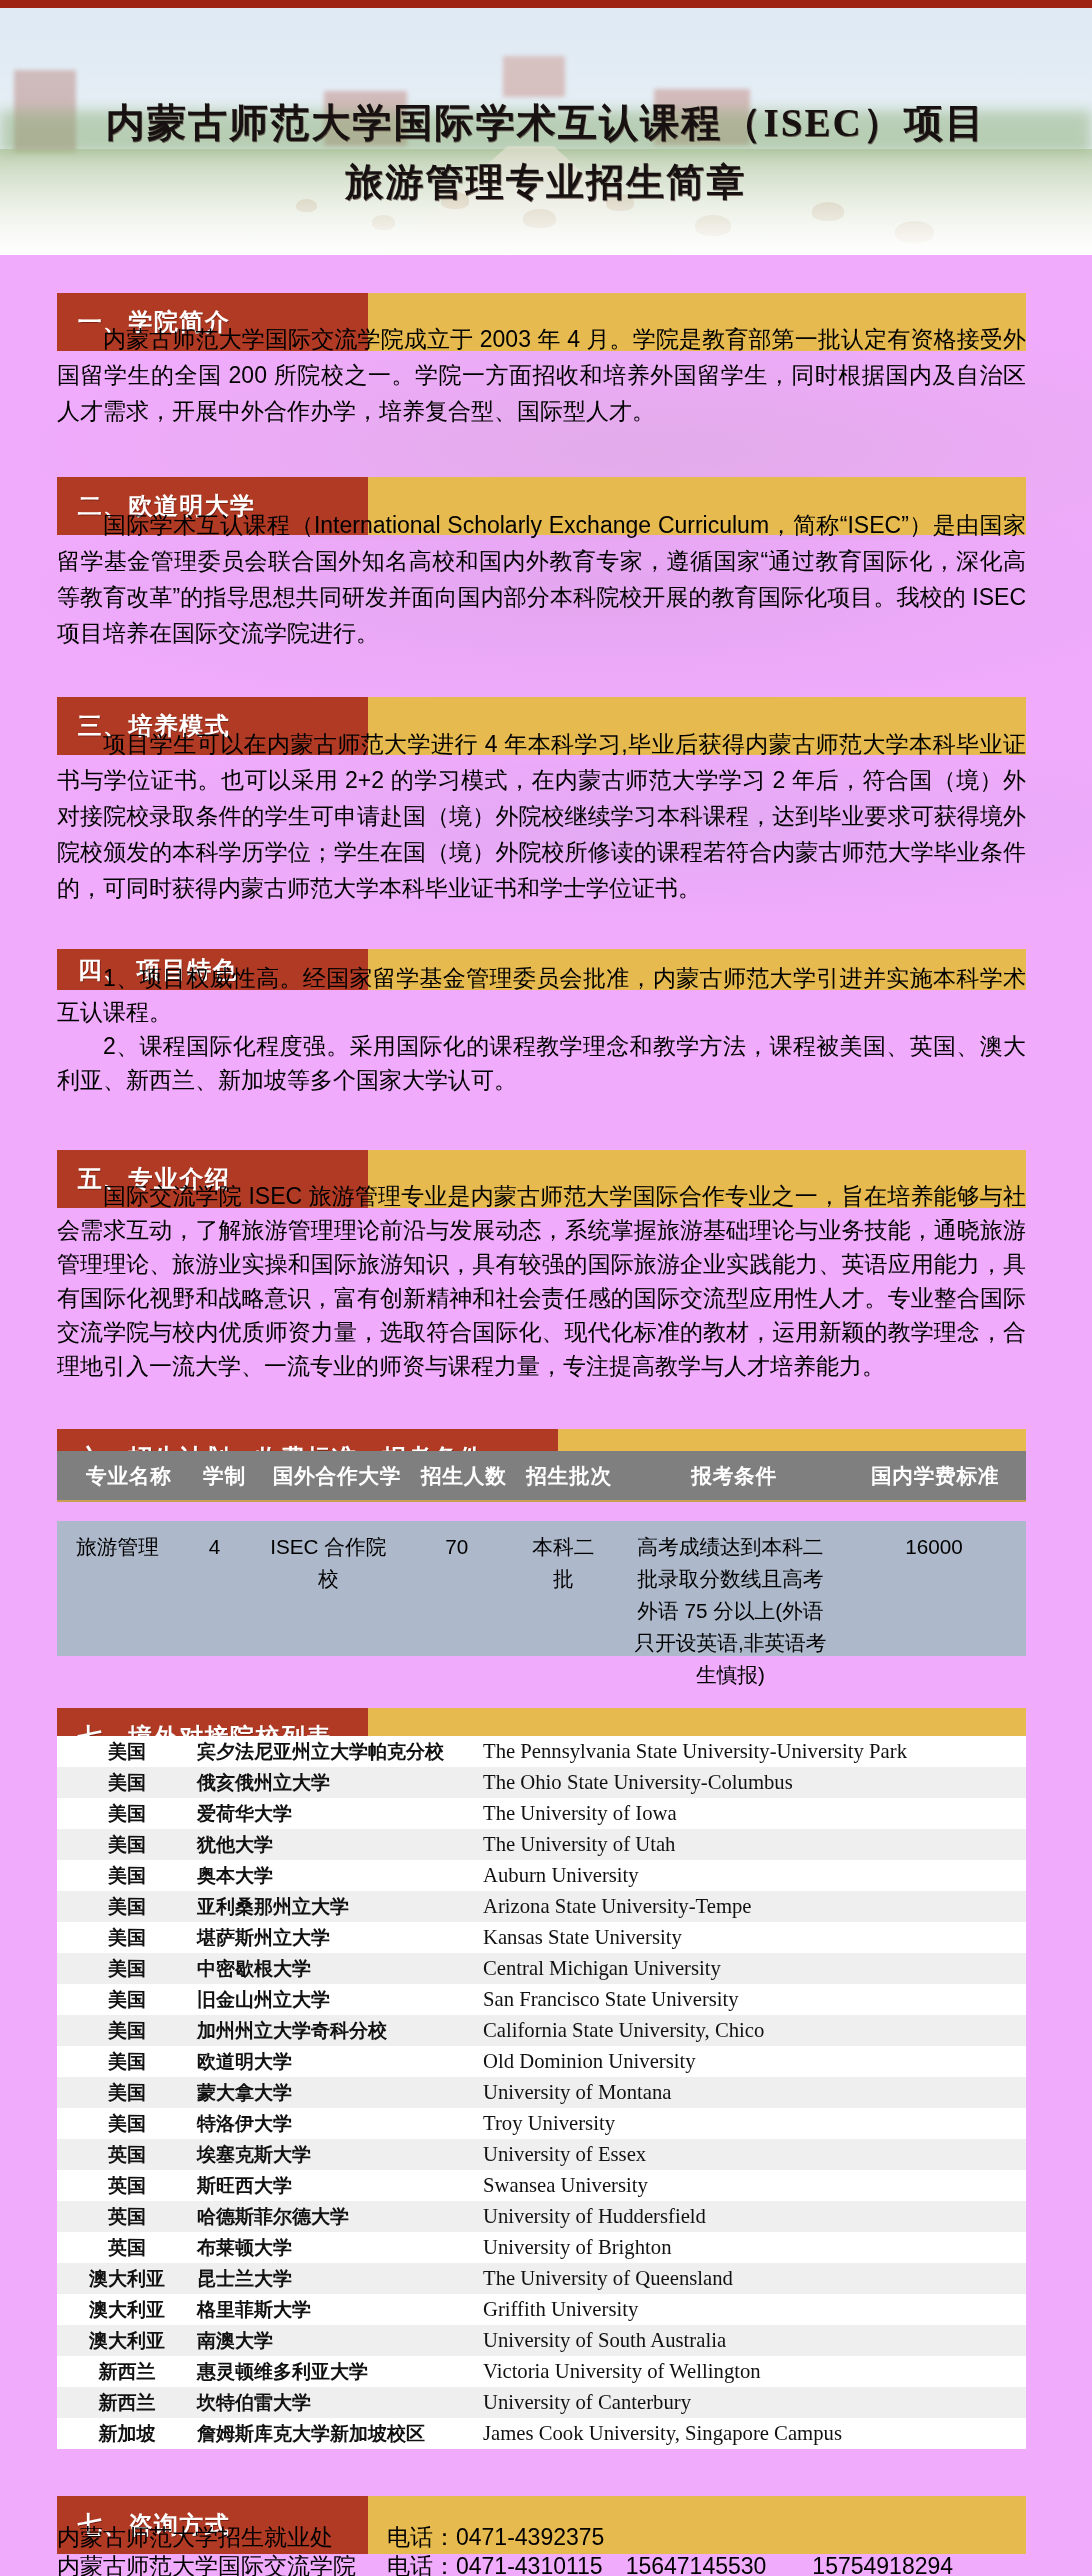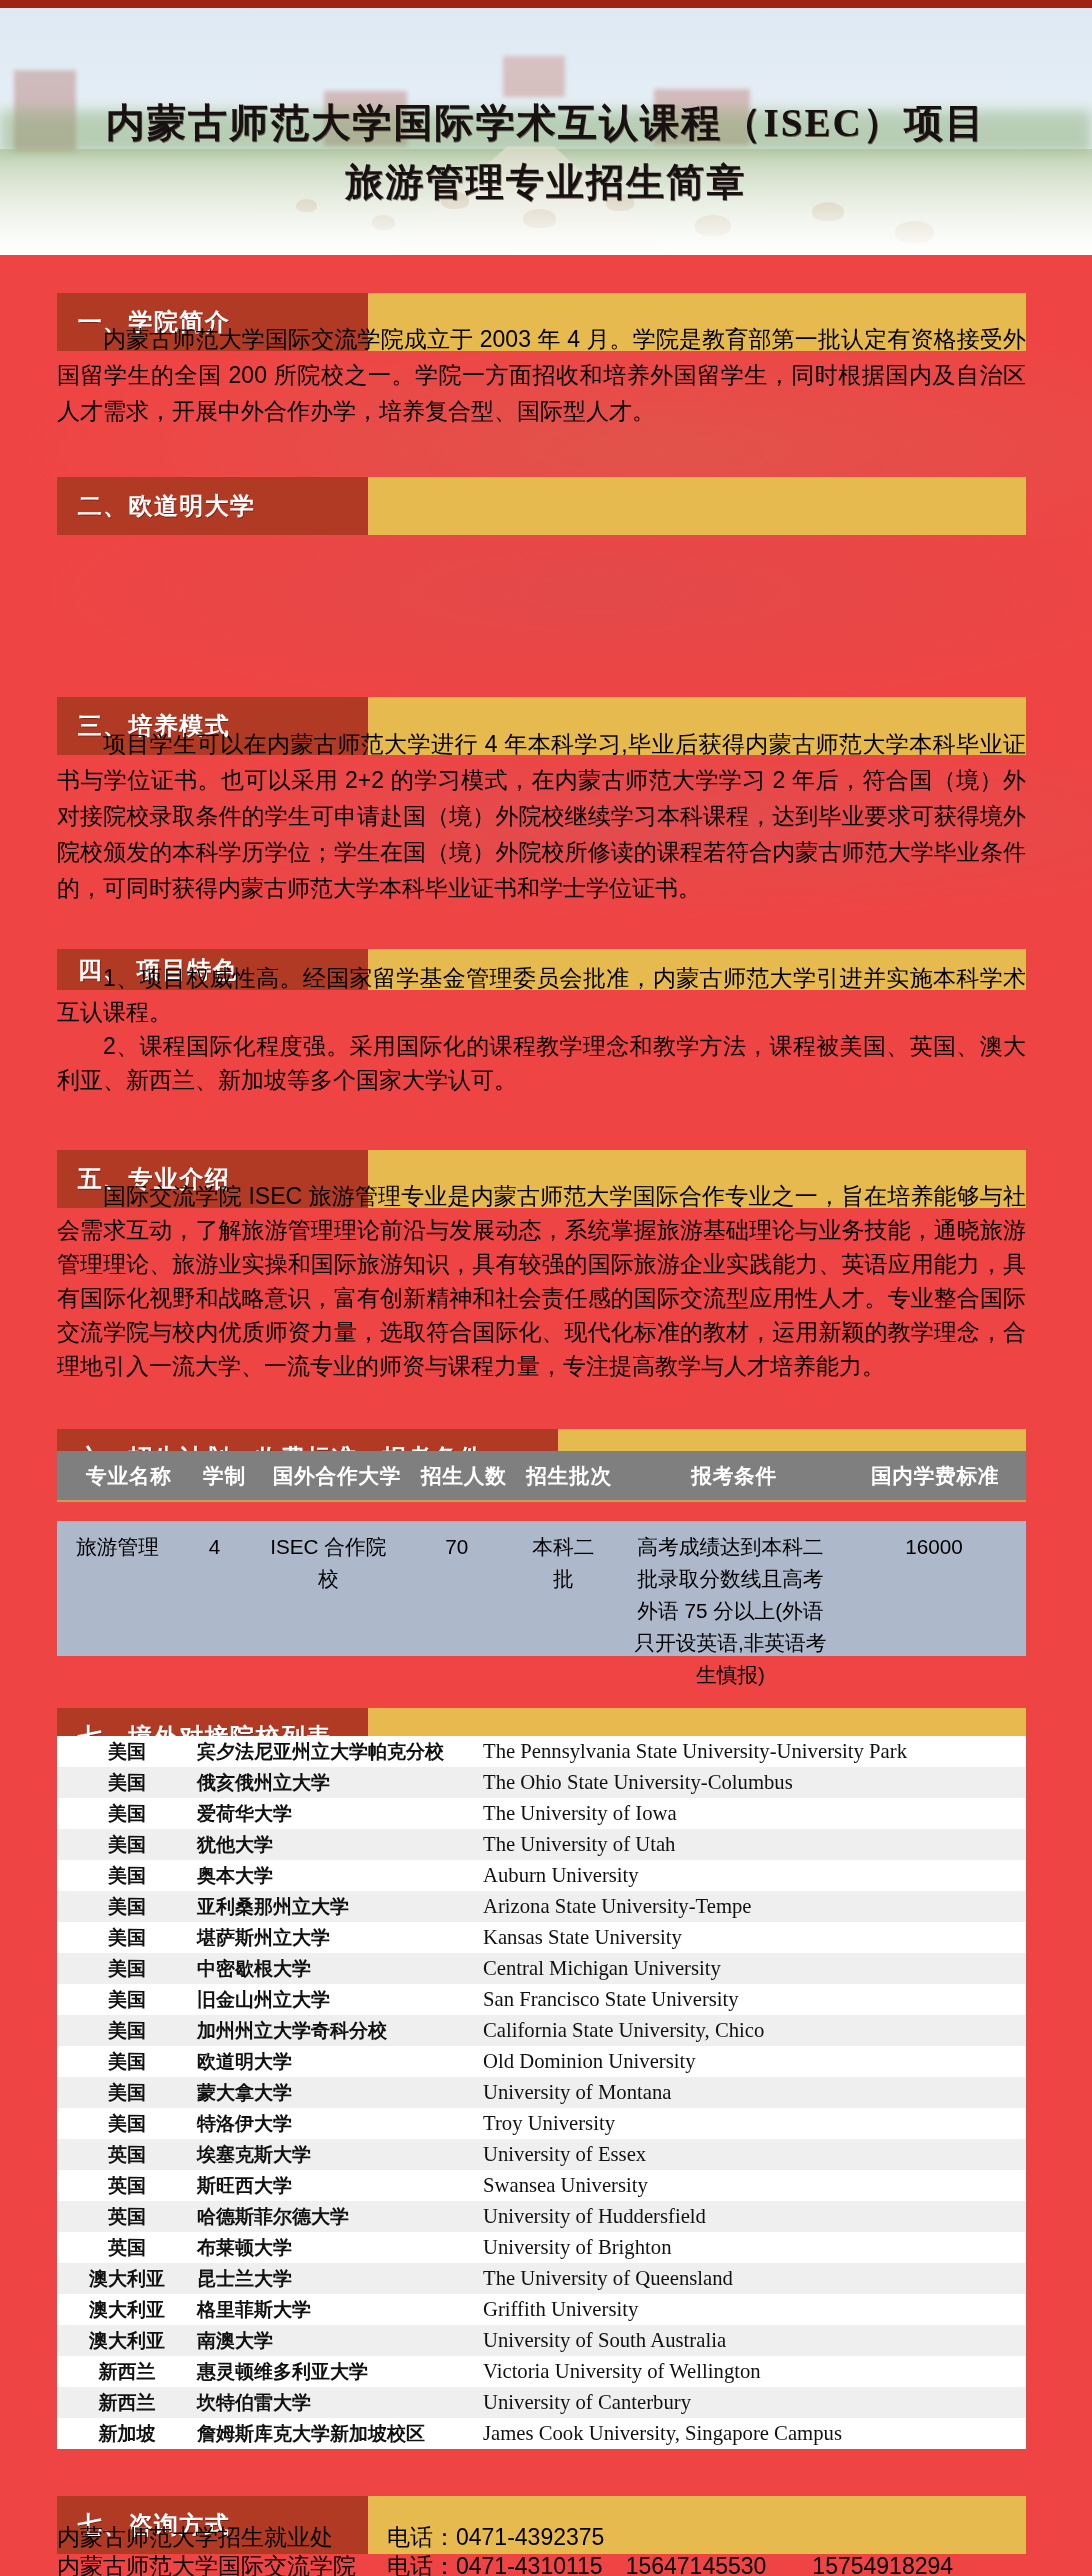--- a/index.html
+++ b/index.html
@@ -1,20 +1,20 @@
 <!DOCTYPE html>
 <html style="font-size:11px"><head>
 <meta charset="utf-8">
 <style>
   * { margin:0; padding:0; box-sizing:border-box; }
   html,body { background:#ffffff; }
   body { font-family:"Liberation Sans","DejaVu Sans",sans-serif; }
   #page {
     position:relative; width:1092px; height:2576px;
-    background:#ef4444; overflow:hidden; margin:0 auto;
+    background:#f0abfc; overflow:hidden; margin:0 auto;
   }
 
   
   .top-strip { position:absolute; left:0; top:0; width:1092px; height:8.3px; background:#9e2312; }
 
   
   .photo { position:absolute; left:0; top:8.3px; width:1092px; height:247px; overflow:hidden; }
   .photo .sky   { position:absolute; inset:0; background:linear-gradient(180deg,#ccdcec 0%,#dde9f2 40%,#edf2f4 100%); }
   .photo .bld   { position:absolute; background:#b25a4c; filter:blur(2.1px); opacity:.45; }
   .photo .bld.b2 { left:324px; top:83px; width:83px; height:55px; background:#a8524a; }
@@ -136,20 +136,23 @@
   <div class="para" style="top:321px">
     <div class="p">内蒙古师范大学国际交流学院成立于 2003 年 4 月。学院是教育部第一批认定有资格接受外国留学生的全国 200 所院校之一。学院一方面招收和培养外国留学生，同时根据国内及自治区人才需求，开展中外合作办学，培养复合型、国际型人才。</div>
   </div>
 
   <div class="bar" style="top:439px">
     <div class="red">
       <span class="bar-label">二、欧道明大学</span>
     </div>
     <div class="gold"></div>
   </div>
+  <div class="para" style="top:507px">
+    <div class="p">国际学术互认课程（International Scholarly Exchange Curriculum，简称“ISEC”）是由国家留学基金管理委员会联合国外知名高校和国内外教育专家，遵循国家“通过教育国际化，深化高等教育改革”的指导思想共同研发并面向国内部分本科院校开展的教育国际化项目。我校的 ISEC 项目培养在国际交流学院进行。</div>
+  </div>
 
   <div class="bar" style="top:659px">
     <div class="red">
       <span class="bar-label">三、培养模式</span>
     </div>
     <div class="gold"></div>
   </div>
   <div class="para" style="top:726px">
     <div class="p">项目学生可以在内蒙古师范大学进行 4 年本科学习,毕业后获得内蒙古师范大学本科毕业证书与学位证书。也可以采用 2+2 的学习模式，在内蒙古师范大学学习 2 年后，符合国（境）外对接院校录取条件的学生可申请赴国（境）外院校继续学习本科课程，达到毕业要求可获得境外院校颁发的本科学历学位；学生在国（境）外院校所修读的课程若符合内蒙古师范大学毕业条件的，可同时获得内蒙古师范大学本科毕业证书和学士学位证书。</div>
   </div>

